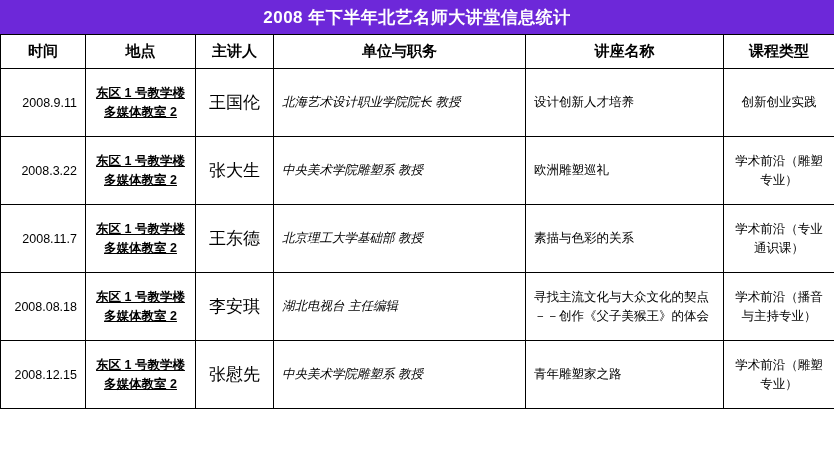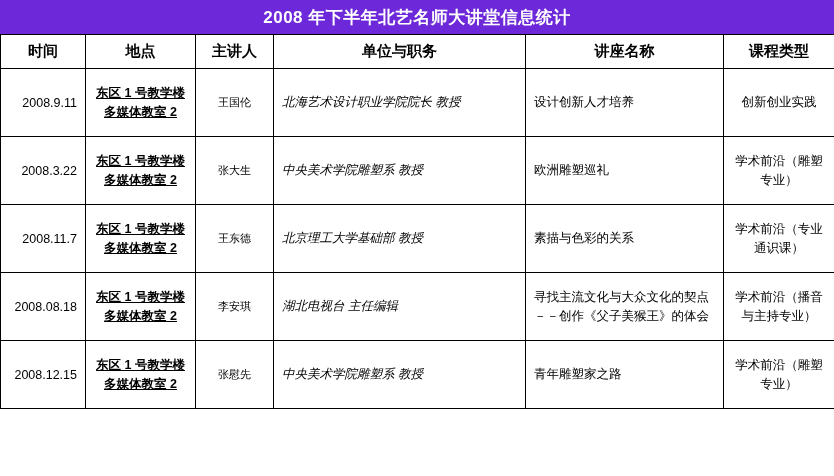--- a/index.html
+++ b/index.html
@@ -65,21 +65,21 @@
   }
   td.c-place {
     text-align: center;
     font-size: 12.5px;
     line-height: 1.45;
     font-weight: bold;
     text-decoration: underline;
   }
   td.c-person {
     text-align: center;
-    font-size: 11px;
+    font-size: 17px;
     margin-top: 48px;
   }
   td.c-unit {
     text-align: left;
     font-size: 12.5px;
     padding-left: 10px;
     font-style: italic;
   }
   td.c-lecture {
     text-align: left;

